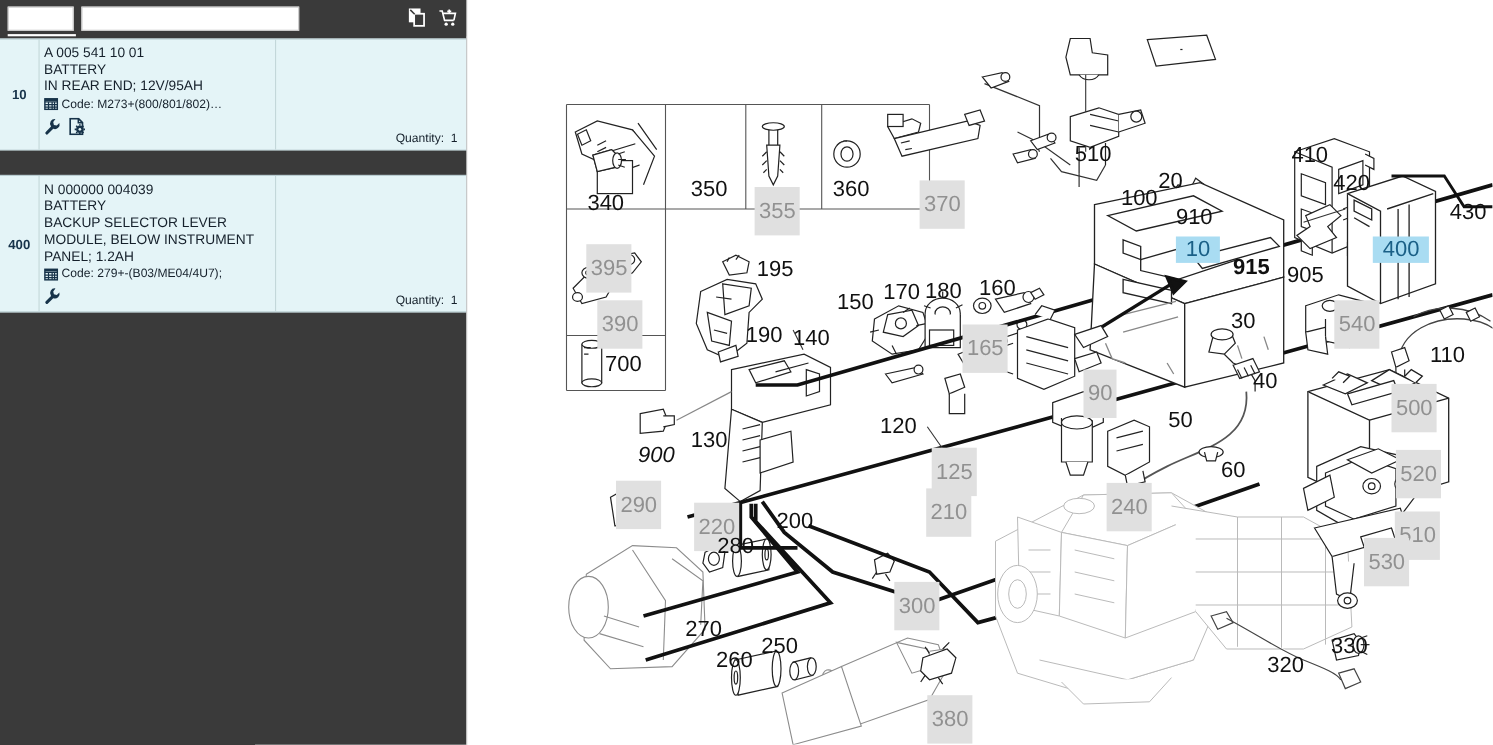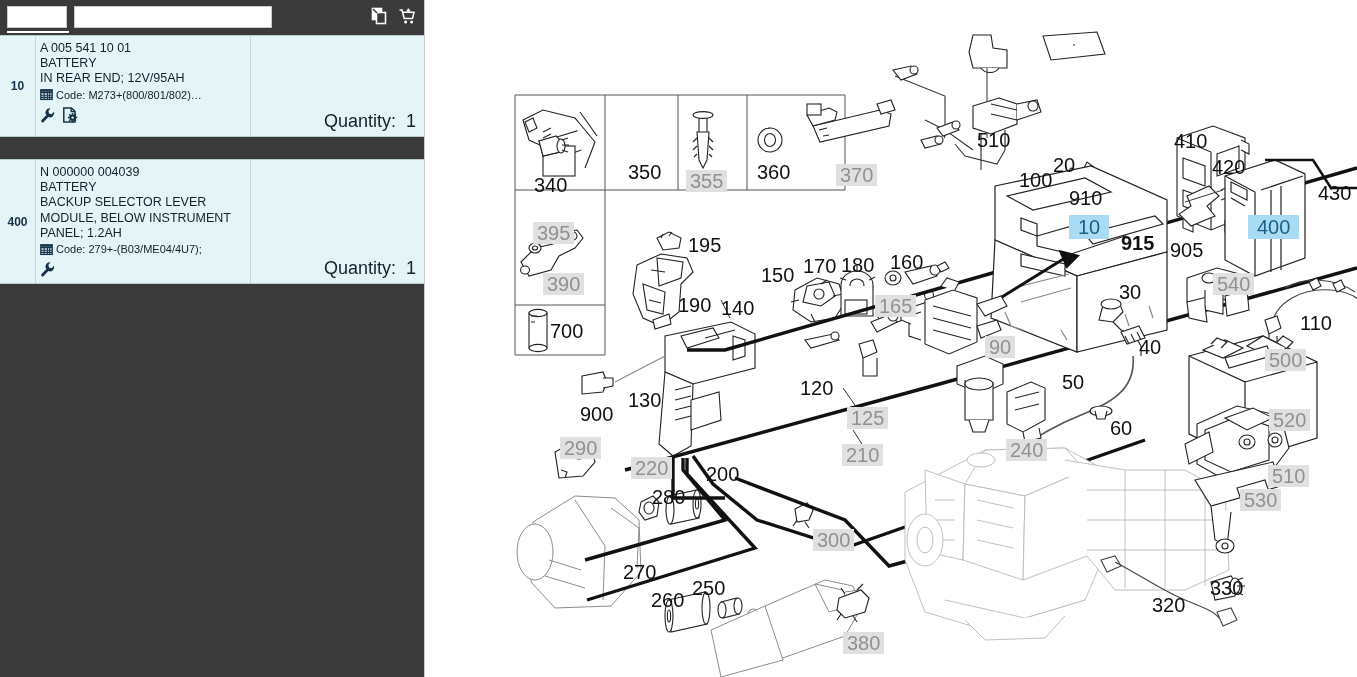--- a/index.html
+++ b/index.html
@@ -28,37 +28,37 @@
   .row{position:absolute;left:0;width:424px;background:#e4f4f7;
        border-top:1px solid #b9cdd1;border-bottom:1px solid #b9cdd1;
        box-sizing:border-box;}
   .row-inner{display:flex;height:100%;box-sizing:border-box;}
   .row-num{width:36px;flex:0 0 36px;display:flex;align-items:center;
            justify-content:center;font-size:12px;font-weight:bold;color:#17334a;
            border-right:1px solid #c3d7da;box-sizing:border-box;}
   .row-body{flex:0 0 215px;width:215px;padding:5px 4px 2px 4px;box-sizing:border-box;
             border-right:1px solid #c3d7da;position:relative;}
   .row-qty{flex:1;position:relative;}
-  .row-qty .qtytxt{position:absolute;right:8px;bottom:4px;font-size:18px;color:#15202b;
+  .row-qty .qtytxt{position:absolute;right:8px;bottom:4px;font-size:11px;color:#15202b;
                    white-space:nowrap;}
   .pline{font-size:12.5px;line-height:15.2px;color:#15202b;white-space:nowrap;}
   .codeline{font-size:11px;line-height:16px;color:#15202b;display:flex;
             align-items:center;gap:3px;white-space:nowrap;}
   .icon-row{margin-top:3px;display:flex;align-items:center;gap:6px;height:18px;}
   .ico{display:block;cursor:pointer;}
 
   .divider-bar{position:absolute;left:0;width:424px;height:22px;background:#3a3a3a;}
 
   
   #diagram{position:absolute;left:425px;top:0;width:932px;height:677px;background:#fff;
            overflow:hidden;}
   #diagram svg{display:block;}
   .lbl{position:absolute;font-size:20px;color:#111;white-space:nowrap;
        font-family:"Liberation Sans",sans-serif;line-height:1;}
-  .lbl.gray{color:#919191;background:#e0e0e0;padding:1px 4px;}
+  .lbl.gray{color:#919191;background:#e0e0e0;padding:12px 4px;}
   .lbl.hl{color:#1a5f86;background:#a9dcf2;padding:2px 9px;}
   .panel-edge{position:absolute;left:424px;top:0;width:1px;height:677px;background:#c8c8c8;}
 </style>
 </head>
 <body>
 
 <div id="app">
 
   <div id="left-panel">
 
@@ -598,21 +598,21 @@
         <div class="lbl" style="left: 253px; top: 295px;">190</div>
         <div class="lbl" style="left: 296px; top: 298px;">140</div>
         <div class="lbl" style="left: 336px; top: 265px;">150</div>
         <div class="lbl" style="left: 378px; top: 256px;">170</div>
         <div class="lbl" style="left: 416px; top: 255px;">180</div>
         <div class="lbl" style="left: 465px; top: 252px;">160</div>
         <div class="lbl gray" style="left: 450px; top: 295px;">165</div>
         <div class="lbl" style="left: 375px; top: 378px;">120</div>
         <div class="lbl gray" style="left: 422px; top: 407px;">125</div>
         <div class="lbl" style="left: 203px; top: 390px;">130</div>
-        <div class="lbl" style="left: 155px; top: 404px;">900</div>
+        <div class="lbl" style="left: 155px; top: 404px; font-style: italic;">900</div>
         <div class="lbl gray" style="left: 135px; top: 437px;">290</div>
         <div class="lbl gray" style="left: 206px; top: 457px;">220</div>
         <div class="lbl" style="left: 281px; top: 464px;">200</div>
         <div class="lbl gray" style="left: 417px; top: 444px;">210</div>
         <div class="lbl" style="left: 198px; top: 518px; margin-top: 44px;">270</div>
         <div class="lbl" style="left: 227px; top: 487px;">280</div>
         <div class="lbl gray" style="left: 388px; top: 529px;">300</div>
         <div class="lbl" style="left: 267px; top: 578px;">250</div>
         <div class="lbl" style="left: 226px; top: 590px;">260</div>
         <div class="lbl gray" style="left: 418px; top: 632px;">380</div>

